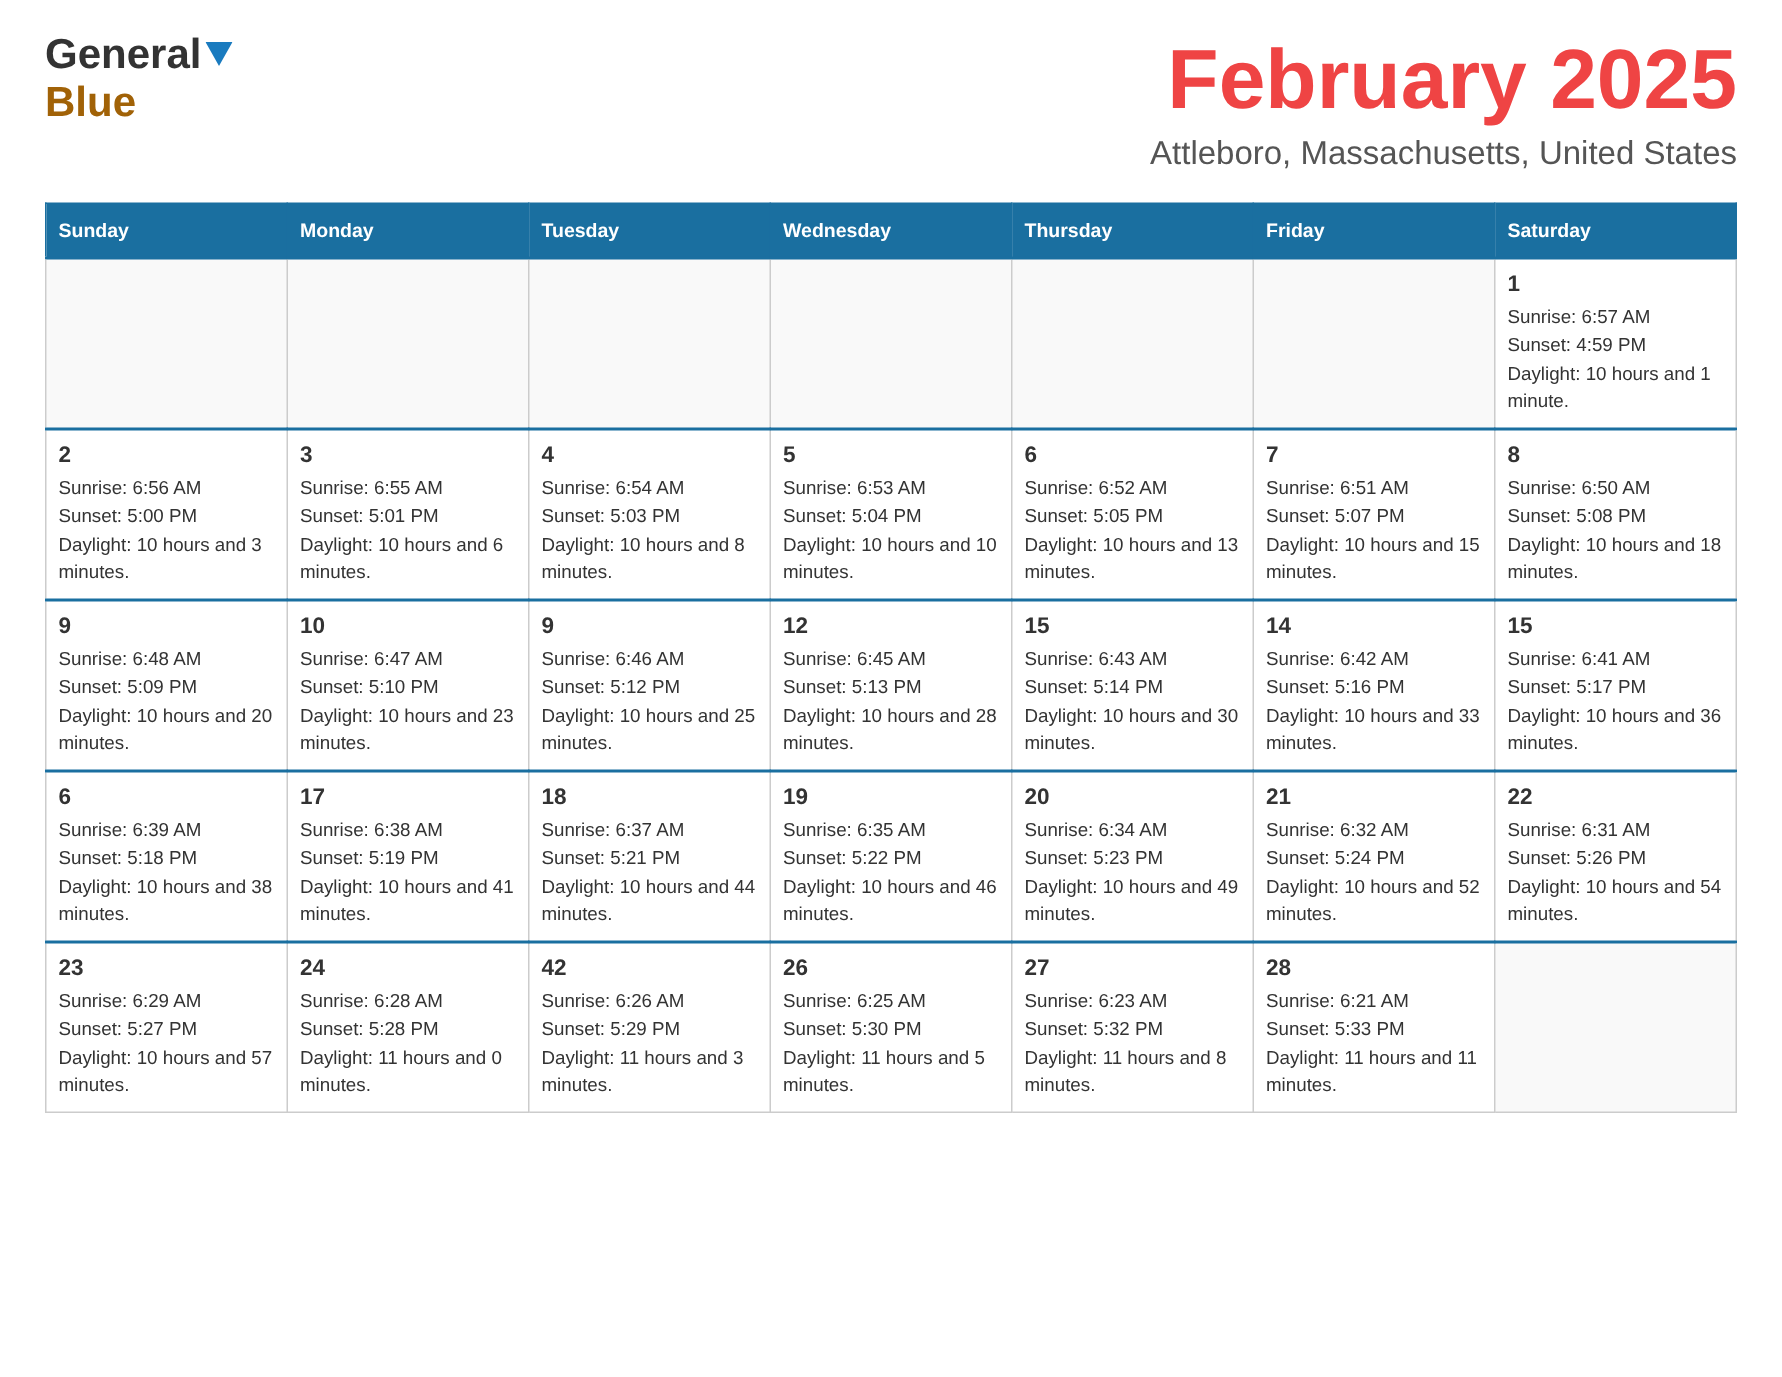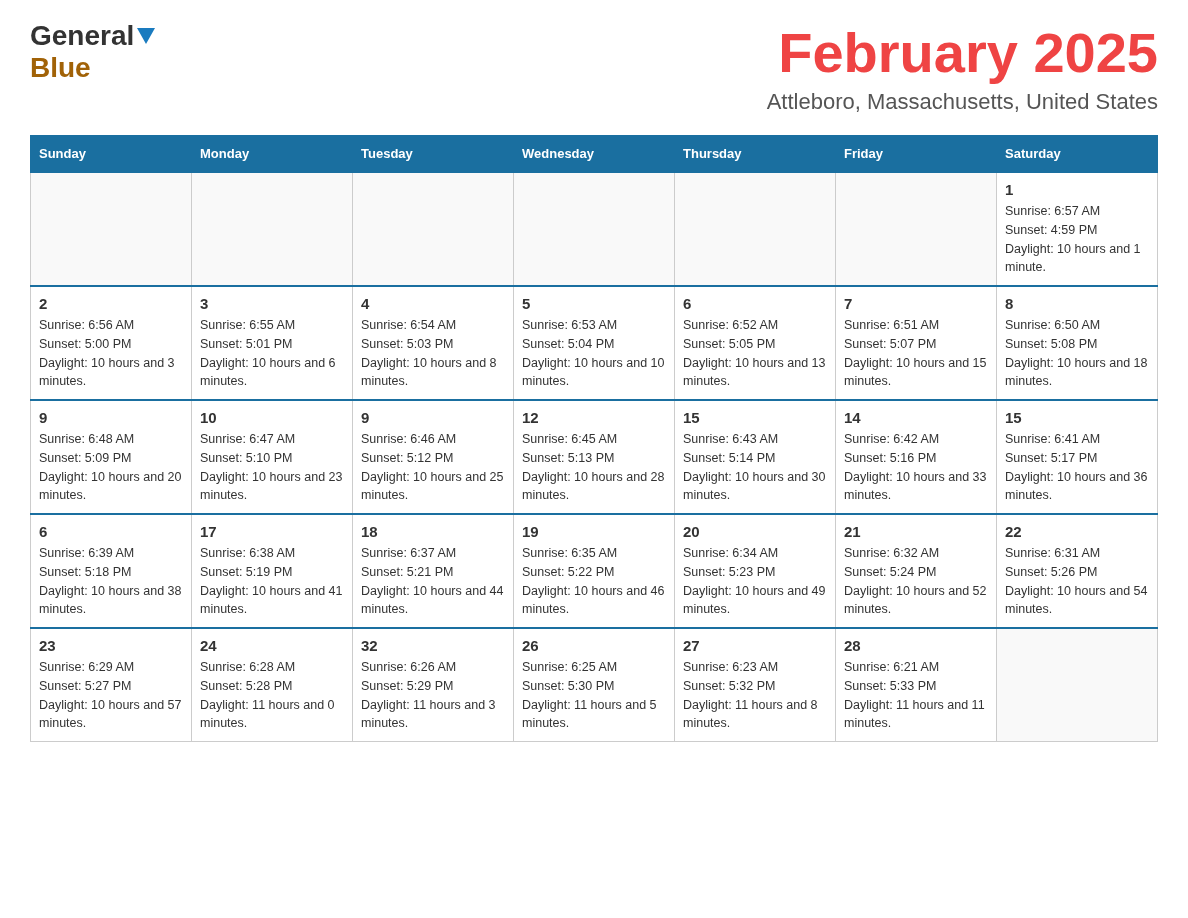--- a/index.html
+++ b/index.html
@@ -219,21 +219,21 @@
       <tr>
         <td>
           <span class="day-number">23</span>
           <div class="day-info">Sunrise: 6:29 AM<br>Sunset: 5:27 PM<br>Daylight: 10 hours and 57 minutes.</div>
         </td>
         <td>
           <span class="day-number">24</span>
           <div class="day-info">Sunrise: 6:28 AM<br>Sunset: 5:28 PM<br>Daylight: 11 hours and 0 minutes.</div>
         </td>
         <td>
-          <span class="day-number">32</span>
+          <span class="day-number">42</span>
           <div class="day-info">Sunrise: 6:26 AM<br>Sunset: 5:29 PM<br>Daylight: 11 hours and 3 minutes.</div>
         </td>
         <td>
           <span class="day-number">26</span>
           <div class="day-info">Sunrise: 6:25 AM<br>Sunset: 5:30 PM<br>Daylight: 11 hours and 5 minutes.</div>
         </td>
         <td>
           <span class="day-number">27</span>
           <div class="day-info">Sunrise: 6:23 AM<br>Sunset: 5:32 PM<br>Daylight: 11 hours and 8 minutes.</div>
         </td>

